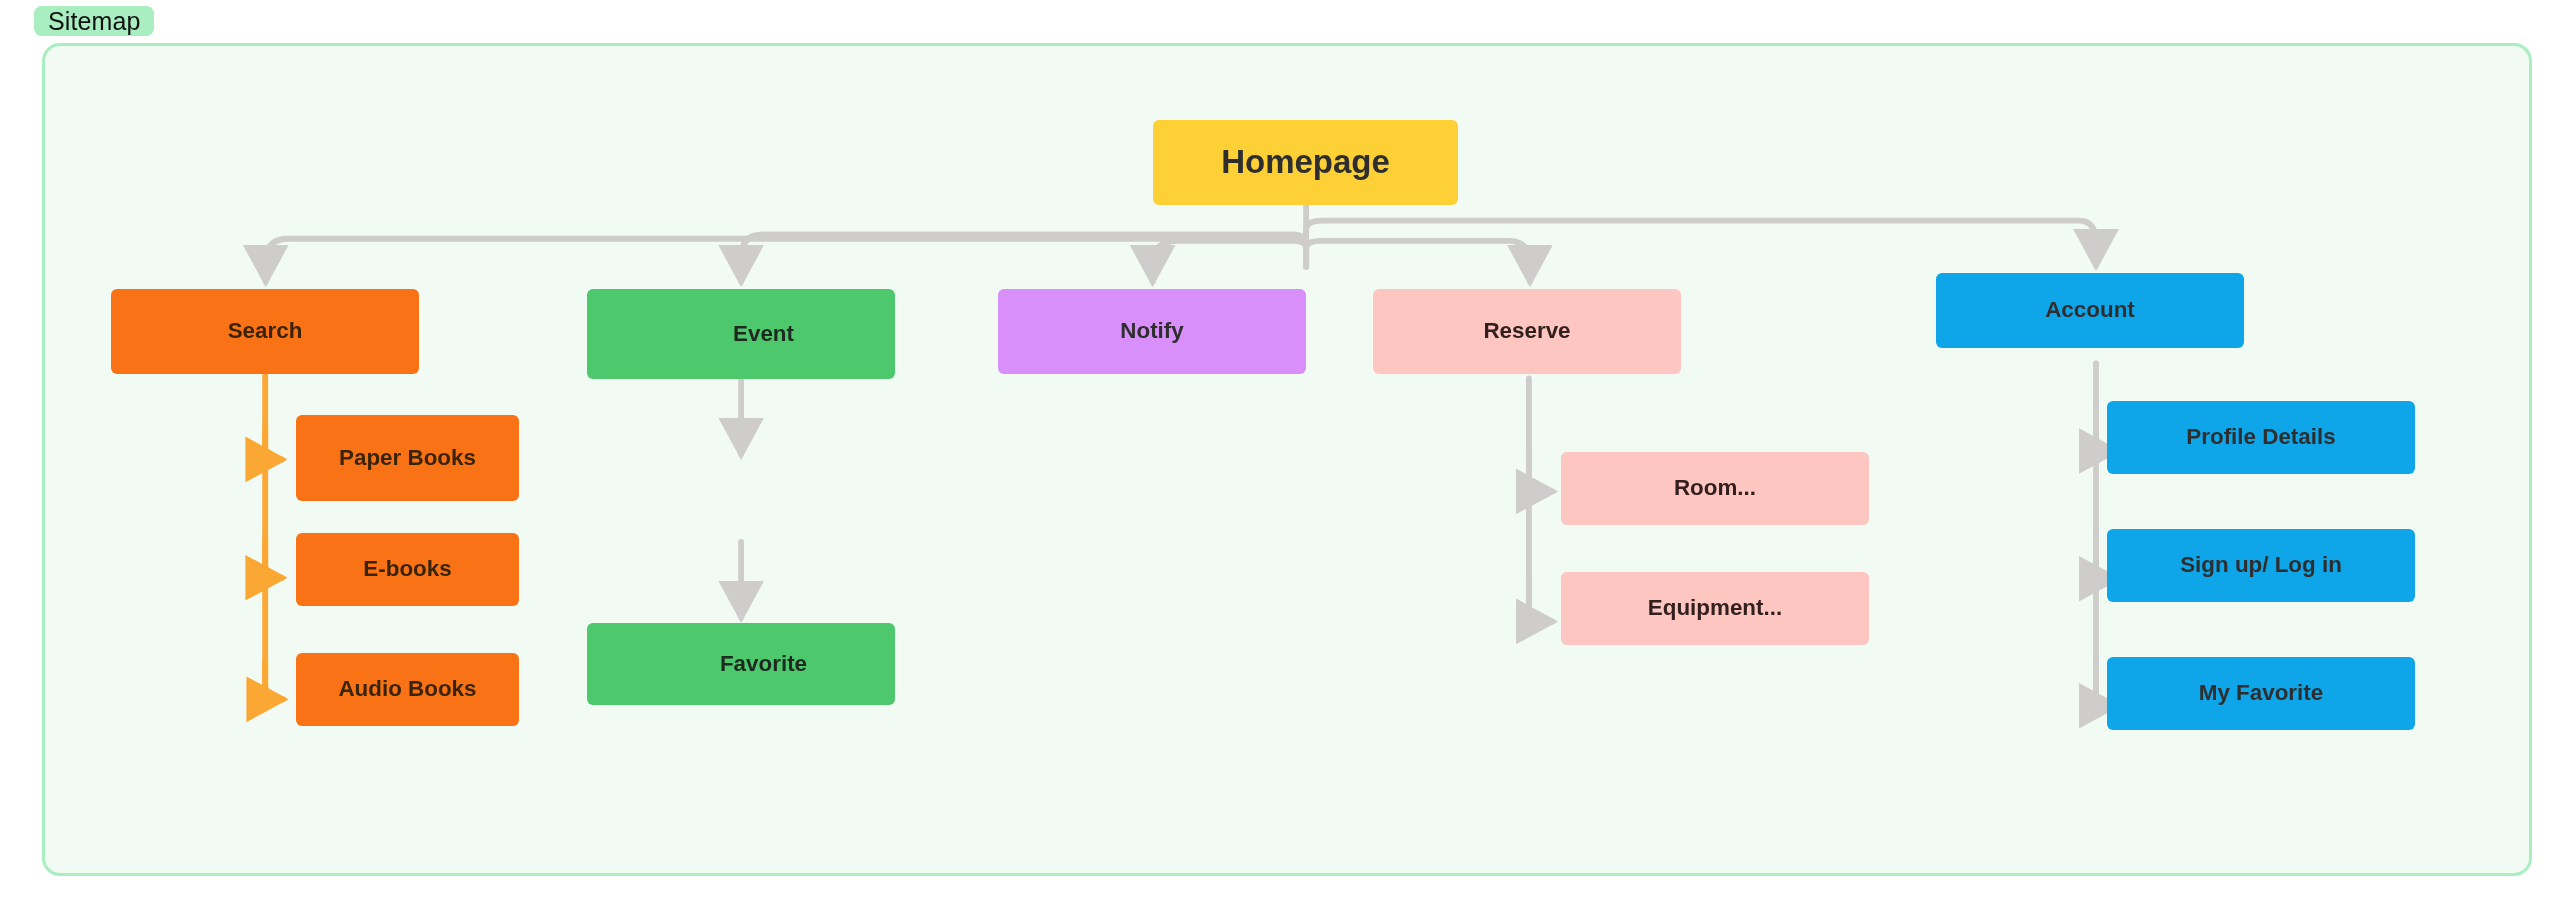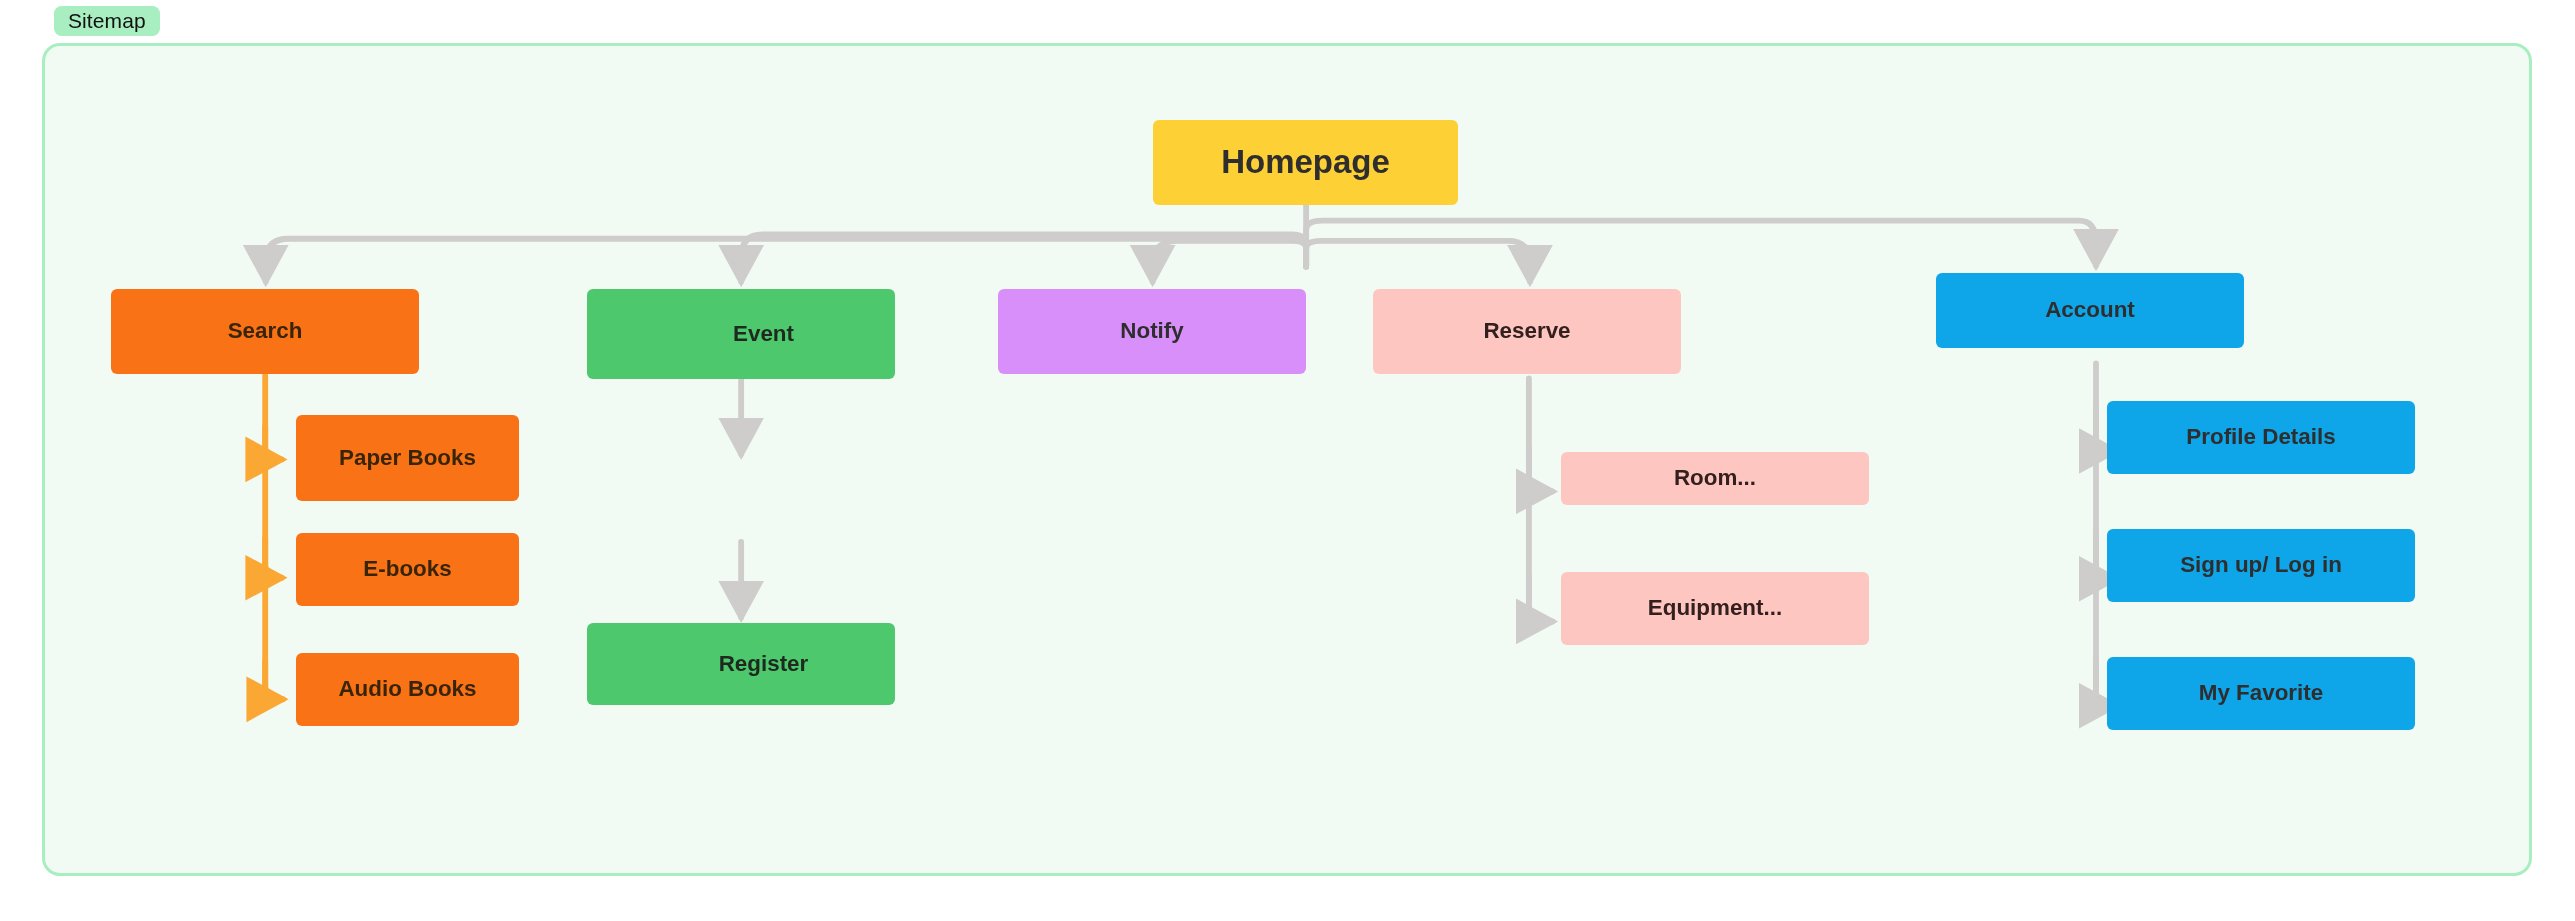--- a/index.html
+++ b/index.html
@@ -13,30 +13,30 @@
     position: relative;
     width: 2576px;
     height: 921px;
     background: #ffffff;
     overflow: hidden;
   }
 
   
   #section-label {
     position: absolute;
-    left: 54px;
+    left: 34px;
     top: 6.4px;
     height: 30px;
     padding: 0 14px;
     display: flex;
     align-items: center;
     justify-content: center;
     background: #A8EEC1;
     border-radius: 7.5px;
-    font-size: 21px;
+    font-size: 25px;
     font-weight: 400;
     color: #111111;
     letter-spacing: 0.1px;
     white-space: nowrap;
     z-index: 6;
   }
 
   
   #frame {
     position: absolute;
@@ -190,31 +190,31 @@
     <span class="label">E-books</span>
   </div>
   <div class="node n-orange" style="left:296px; top:653px; width:223px; height:73px;">
     <span class="label">Audio Books</span>
   </div>
 
   <div class="node n-green" style="left:587px; top:289px; width:308px; height:90px;">
     <span class="label">Event</span>
   </div>
   <div class="node n-green" style="left:587px; top:623px; width:308px; height:82px;">
-    <span class="label">Register</span>
+    <span class="label">Favorite</span>
   </div>
 
   <div class="node n-purple" style="left:998px; top:289px; width:308px; height:85px;">
     <span class="label">Notify</span>
   </div>
 
   <div class="node n-pink" style="left:1373px; top:289px; width:308px; height:85px;">
     <span class="label">Reserve</span>
   </div>
-  <div class="node n-pink" style="left:1561px; top:452px; width:308px; height:53px;">
+  <div class="node n-pink" style="left:1561px; top:452px; width:308px; height:73px;">
     <span class="label">Room...</span>
   </div>
   <div class="node n-pink" style="left:1561px; top:572px; width:308px; height:73px;">
     <span class="label">Equipment...</span>
   </div>
 
   <div class="node n-blue" style="left:1936px; top:273px; width:308px; height:75px;">
     <span class="label">Account</span>
   </div>
   <div class="node n-blue" style="left:2107px; top:401px; width:308px; height:73px;">

